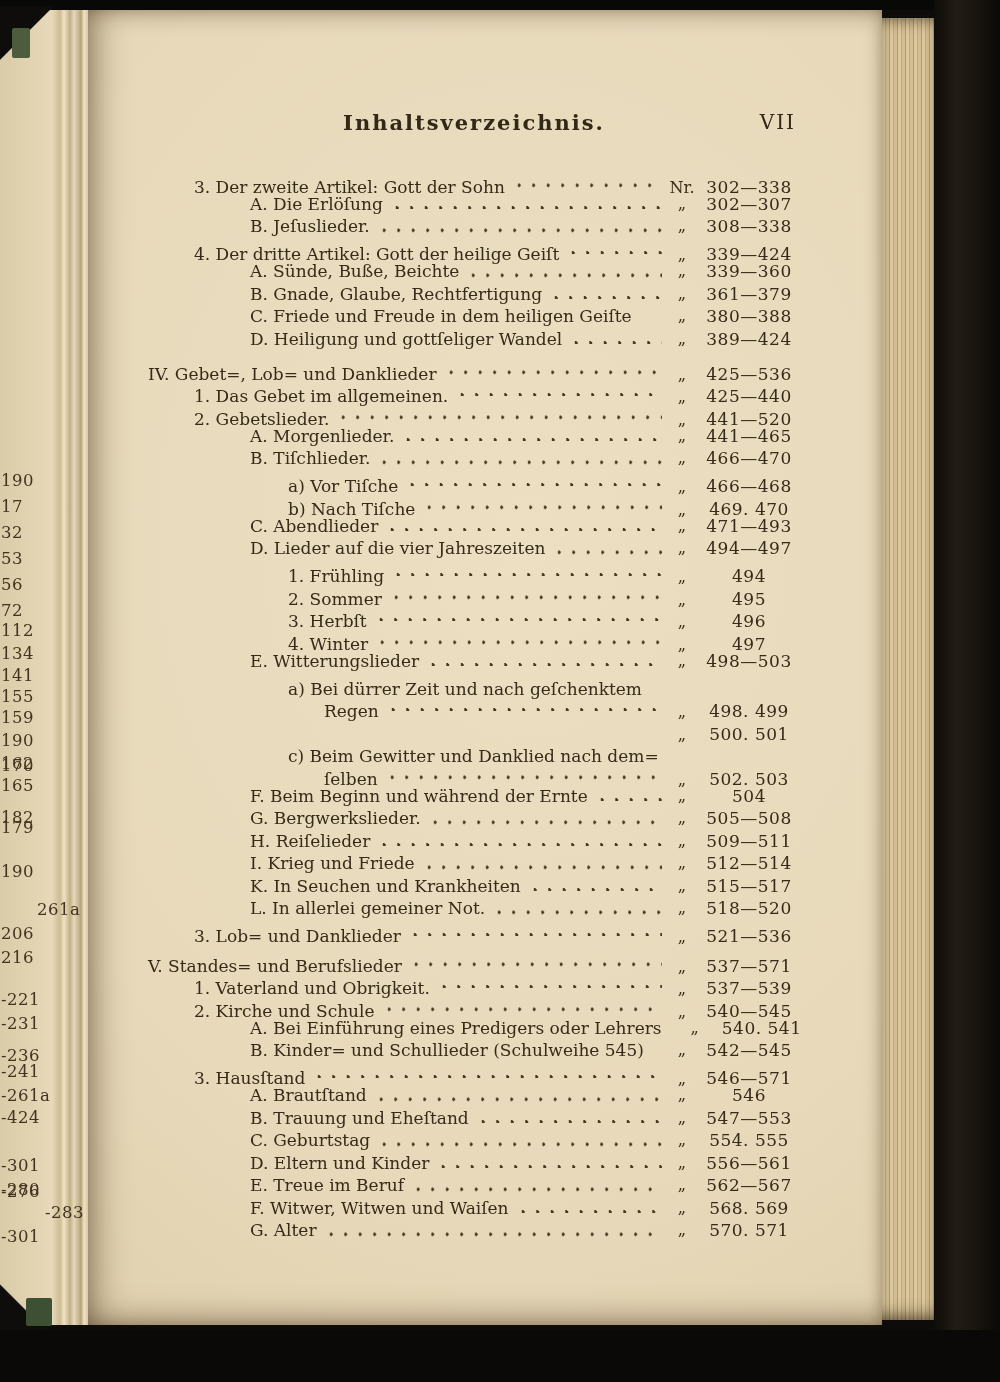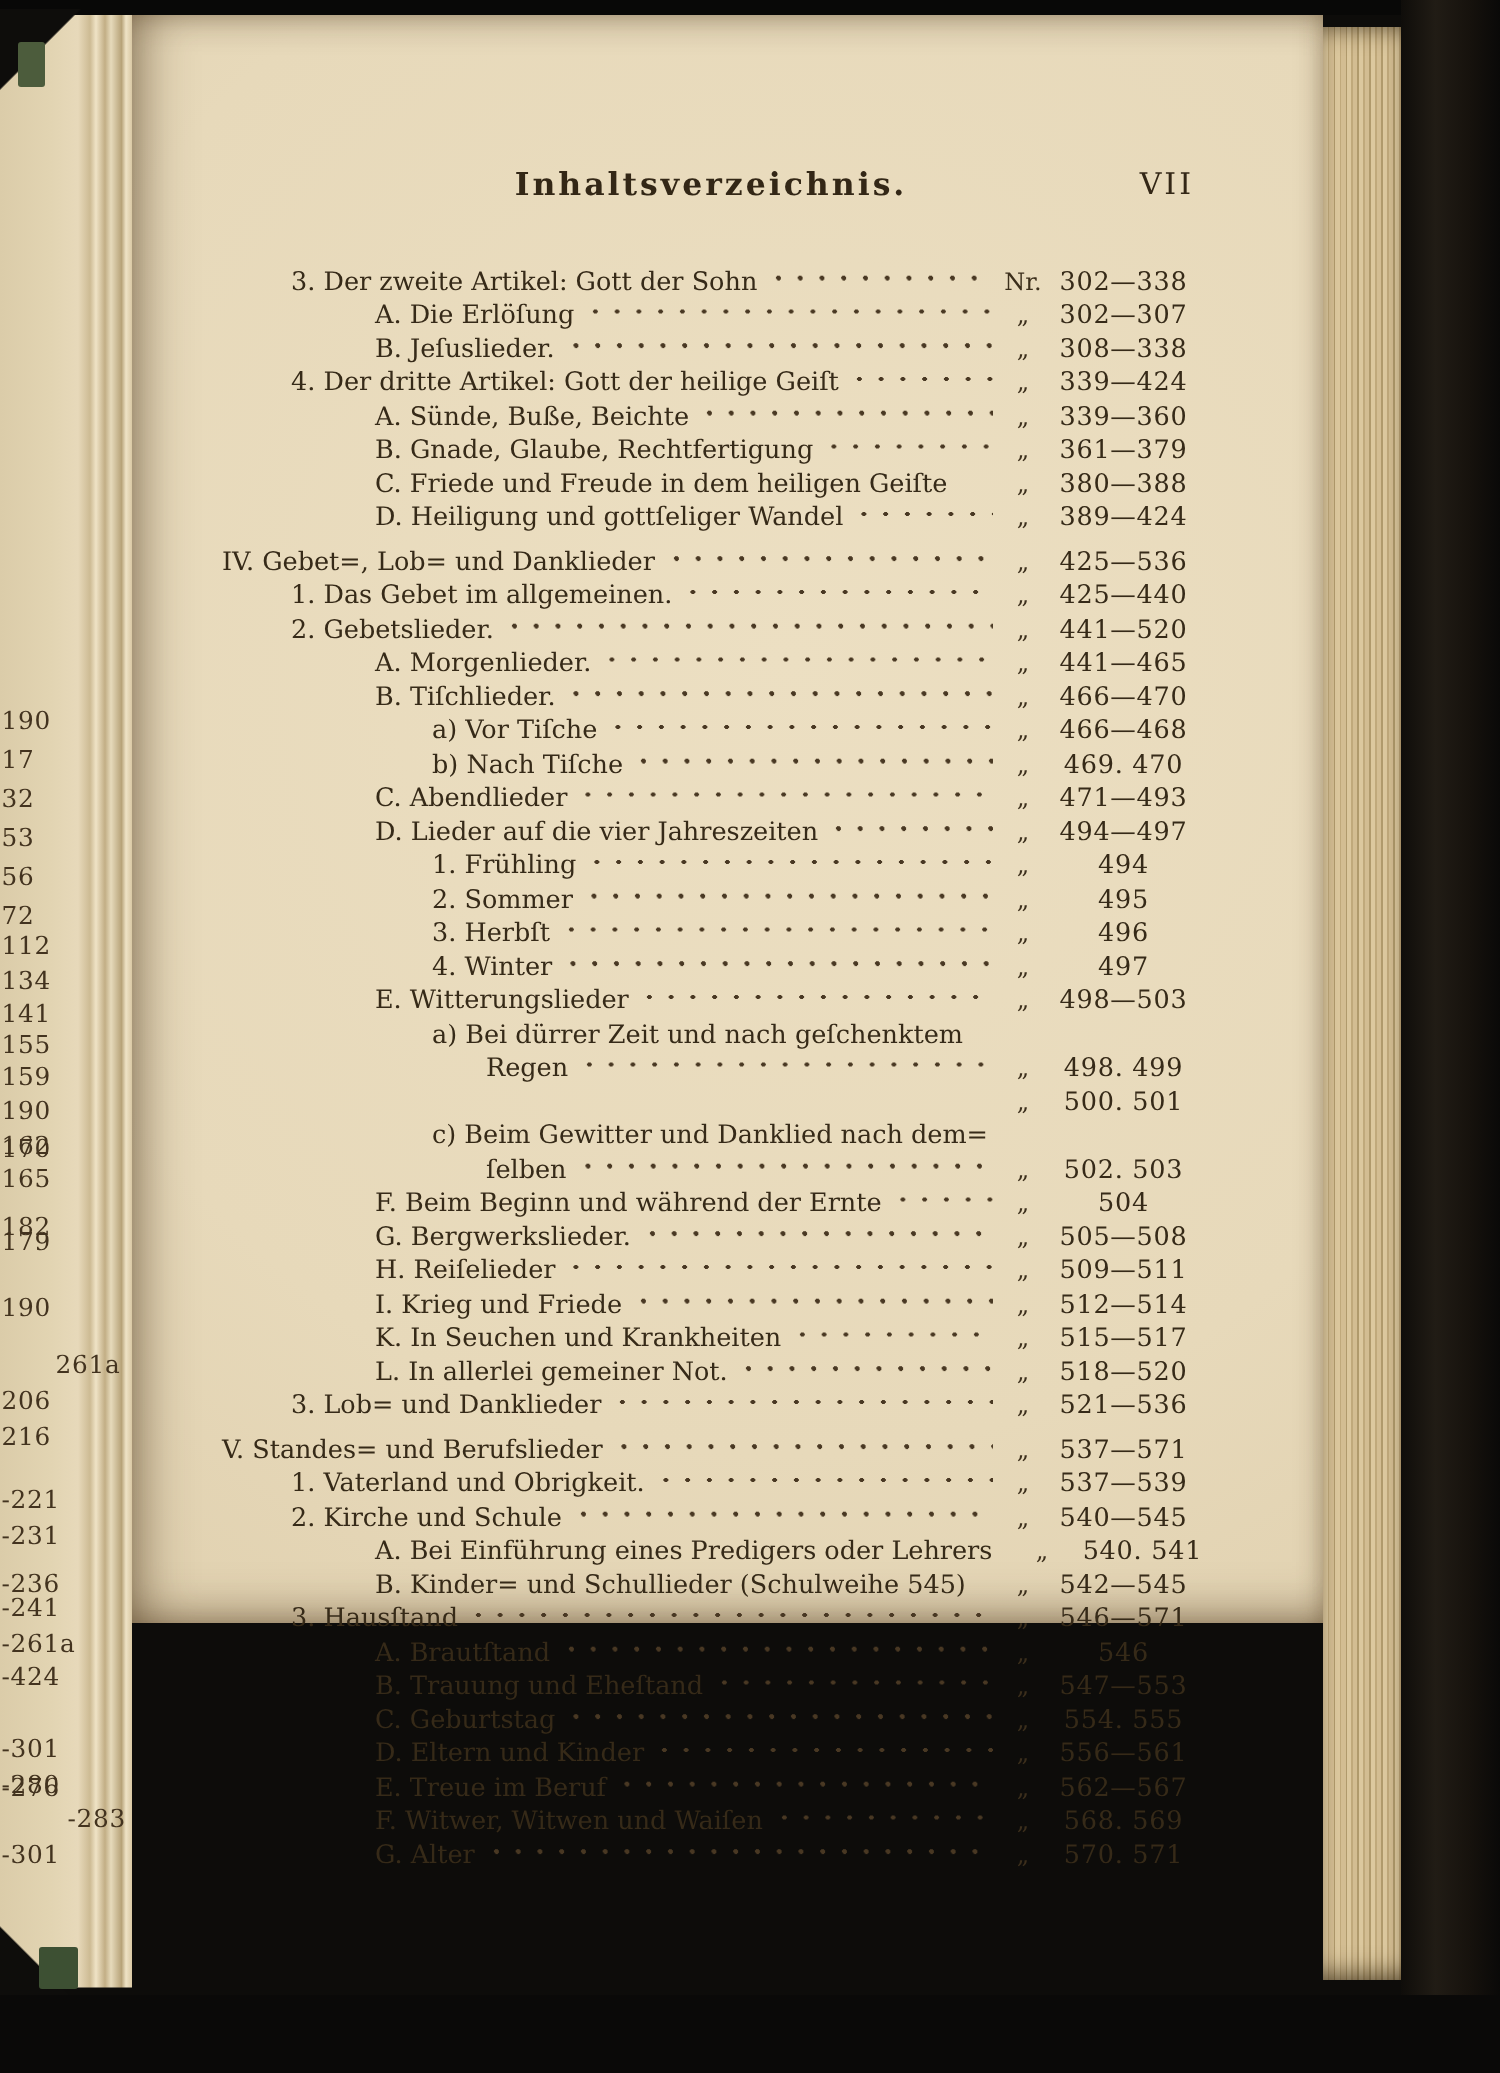--- a/index.html
+++ b/index.html
@@ -15,41 +15,41 @@
   .corner.tl{left:0;top:6px;background:linear-gradient(135deg,#0e0d0b 34%,transparent 35%);}
   .corner.bl{left:0;bottom:50px;background:linear-gradient(45deg,#0e0d0b 30%,transparent 31%);}
   .ribbon{position:absolute;}
   .ribbon.top{left:12px;top:28px;width:18px;height:30px;background:#4c5c3c;border-radius:2px;}
   .ribbon.bottom{left:26px;top:1298px;width:26px;height:28px;background:#3d5033;border-radius:2px;}
 
   .margin-col{position:absolute;left:0;top:0;width:39px;height:100%;}
   .margin-num{position:absolute;left:1px;font-size:16.5px;color:#43331f;letter-spacing:.5px;}
 
   
-  .page{position:absolute;left:88px;top:10px;width:794px;height:1072px;
+  .page{position:absolute;left:88px;top:10px;width:794px;height:1315px;
     background:radial-gradient(120% 90% at 55% 40%, #ecdfc2 0%, #e7d9ba 55%, #dccb a8 85%);
     background:radial-gradient(120% 90% at 55% 40%, #ecdfc2 0%, #e7d9ba 55%, #dccba8 100%);
     box-shadow:inset 20px 0 34px -14px rgba(70,48,22,.5),
                inset -8px 0 16px -8px rgba(90,66,32,.35),
                inset 0 -20px 34px -20px rgba(70,48,22,.55),
                inset 0 14px 24px -16px rgba(70,48,22,.4);}
   .content{position:absolute;left:60px;right:82px;top:0;bottom:0;color:#33281a;}
 
   .page-header{position:absolute;top:100px;left:0;right:0;height:30px;}
   .page-title{position:absolute;left:0;right:0;text-align:center;font-size:21px;font-weight:bold;
               letter-spacing:2px;color:#332716;}
   .folio{position:absolute;right:4px;top:0;font-size:20px;letter-spacing:2px;color:#332716;}
 
   .toc{position:absolute;top:160px;left:0;right:0;}
   .row{display:flex;align-items:baseline;height:22.5px;line-height:22.5px;font-size:17px;
        color:#362a18;white-space:nowrap;}
   .row.gap{margin-top:7px;}
   .ind0{padding-left:0;}
   .ind1{padding-left:46px;}
-  .ind2{padding-left:102px;}
+  .ind2{padding-left:102px;align-items:center;}
   .ind3{padding-left:140px;}
   .ind4{padding-left:176px;}
   .lab{flex:0 0 auto;}
   .leader{flex:1 1 auto;min-width:6px;height:22.5px;margin:0 4px 0 7px;}
   .leader.dotted{background-image:radial-gradient(circle 1.6px at 7px 15px,#493823 97%,transparent);
                  background-size:14.5px 22.5px;background-repeat:repeat-x;}
   .mark{flex:0 0 32px;text-align:center;font-size:16px;color:#3c2f1c;}
   .pages{flex:0 0 102px;text-align:center;letter-spacing:.5px;}
 
   

